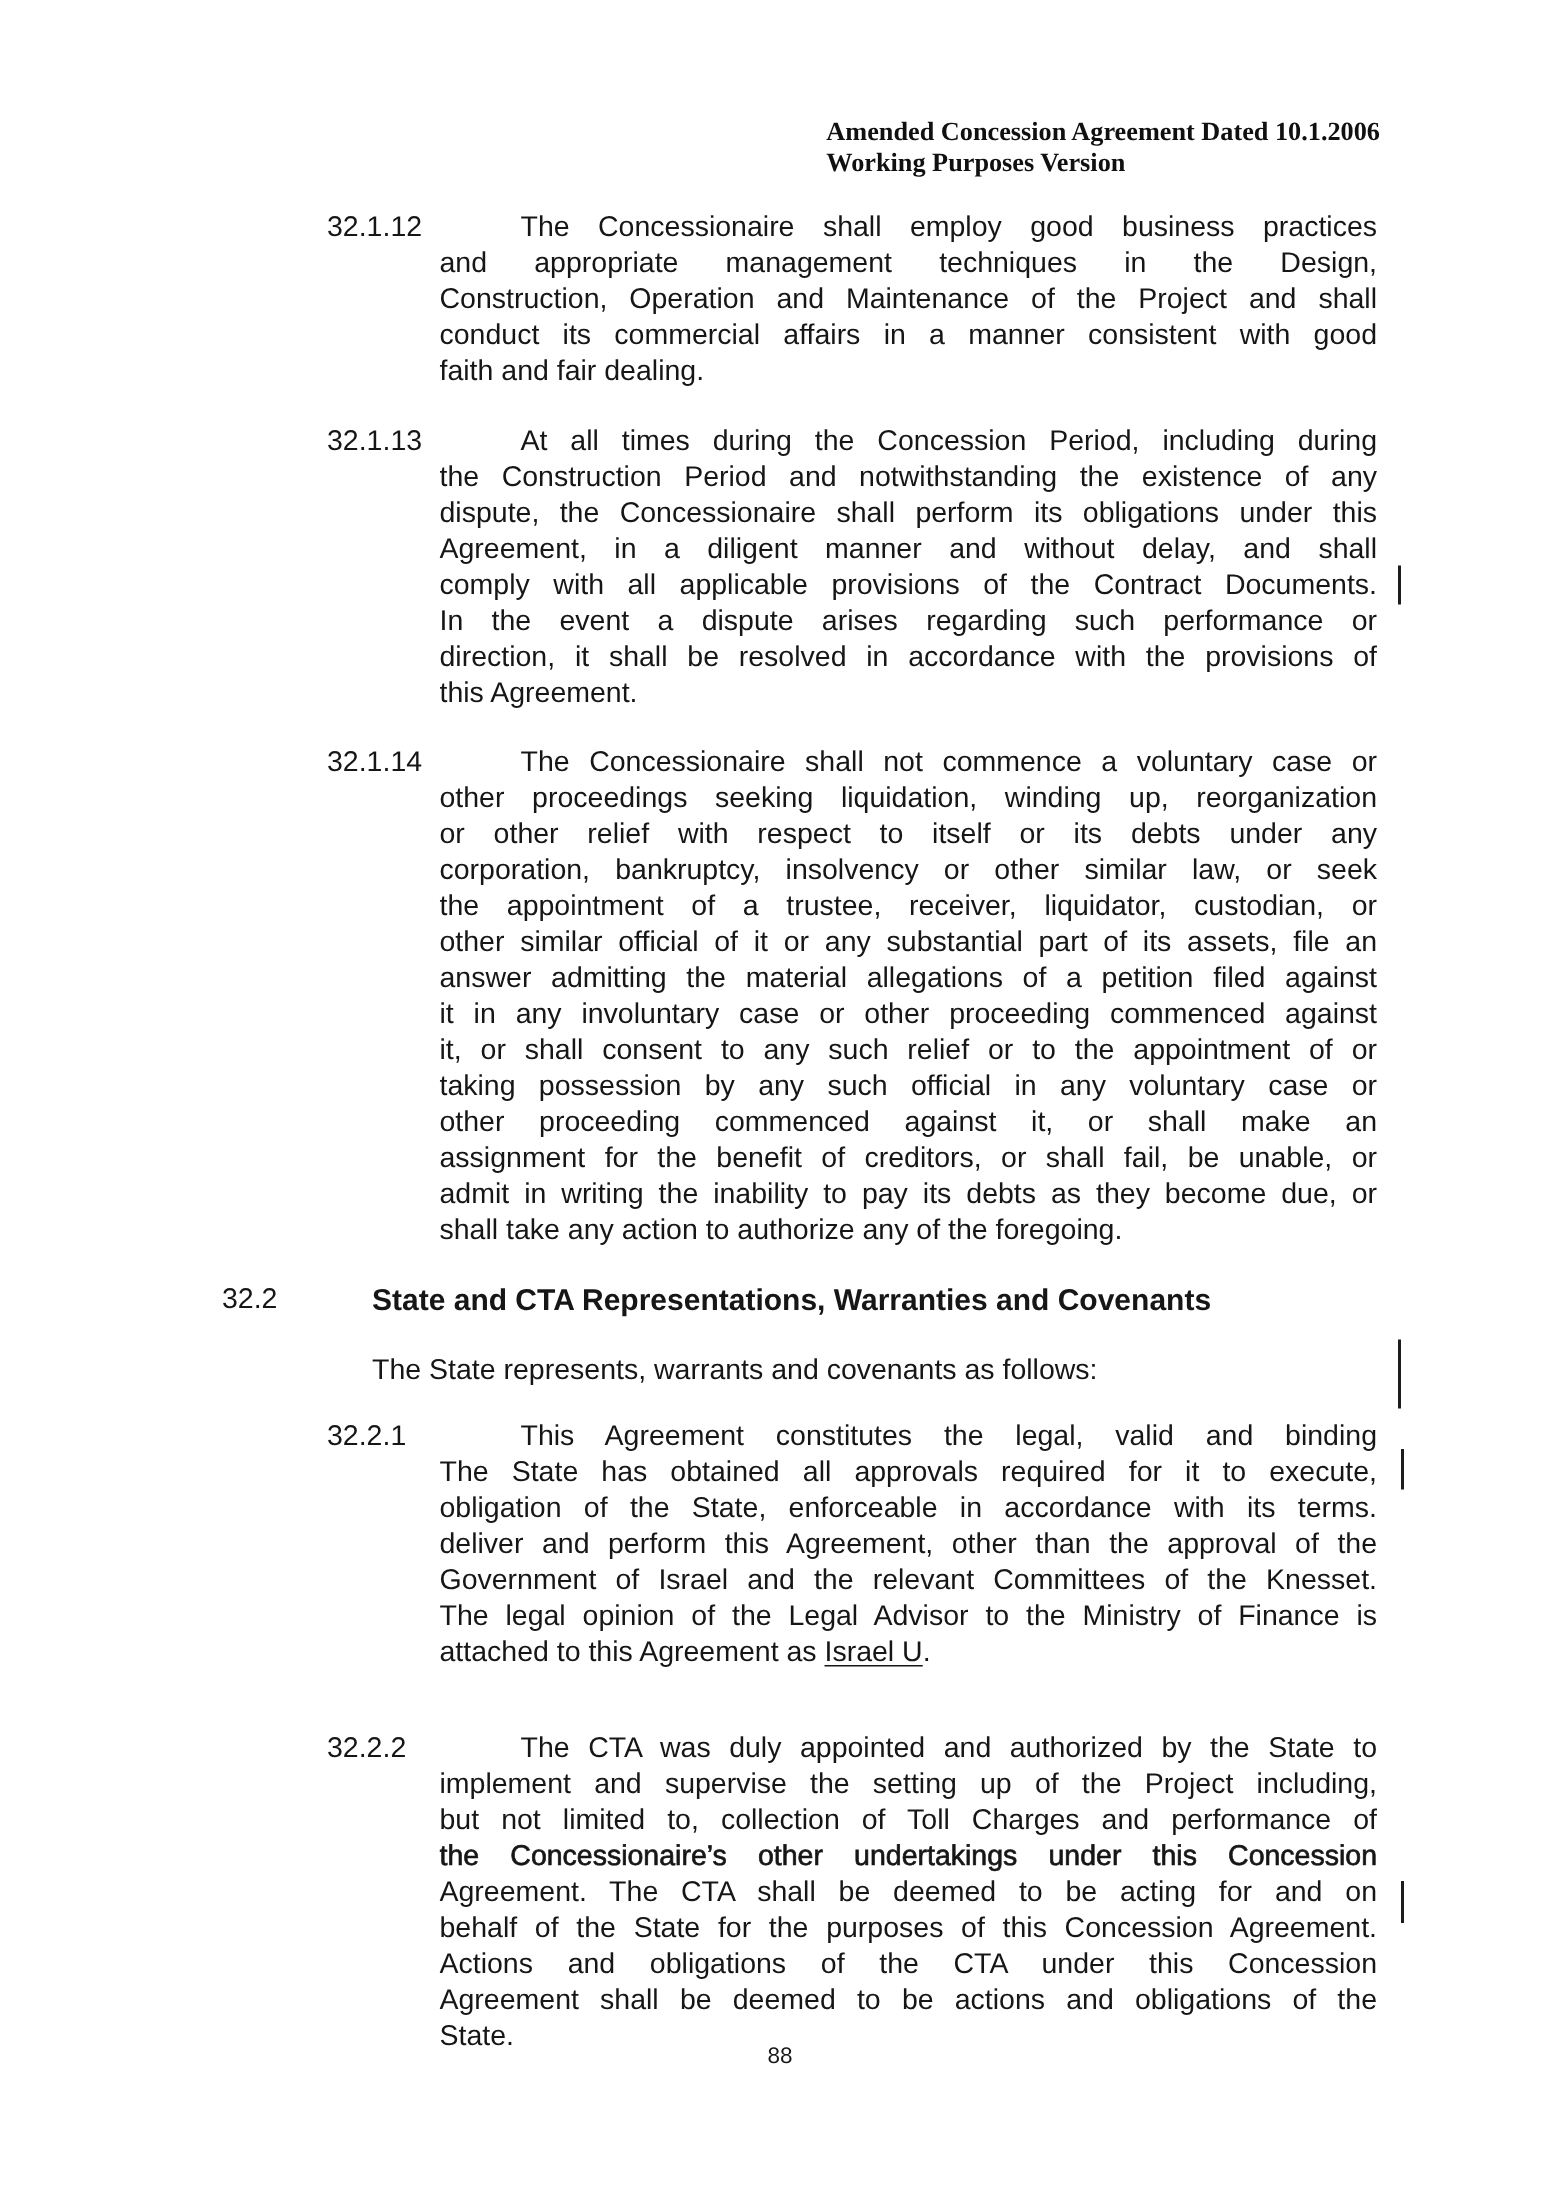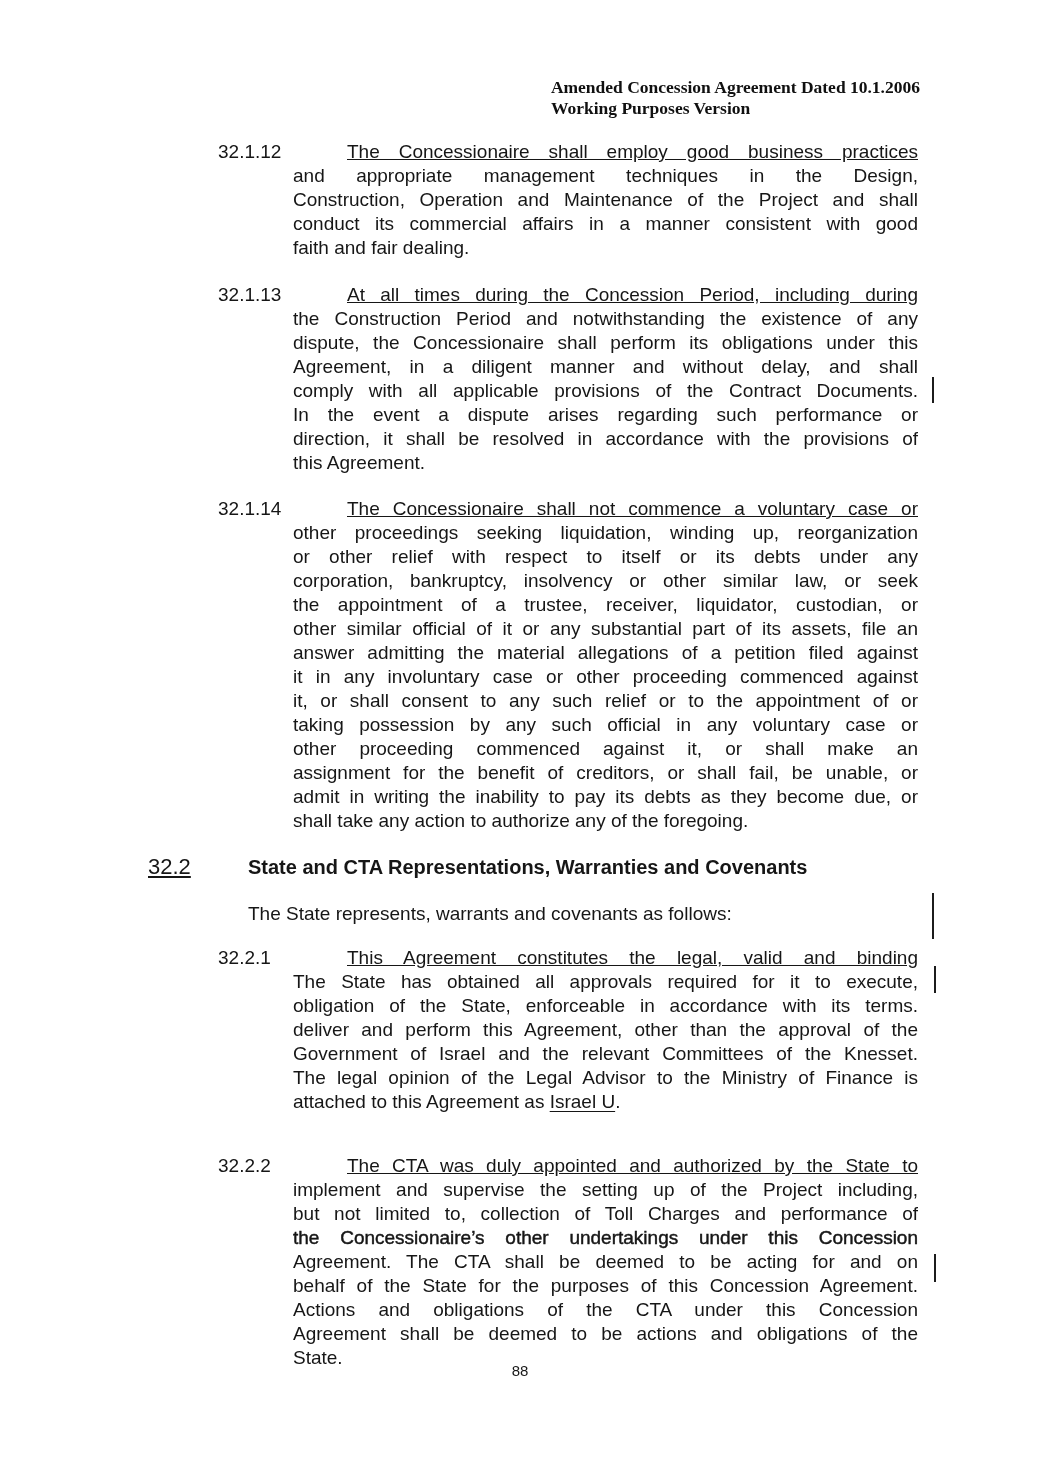--- a/index.html
+++ b/index.html
@@ -44,41 +44,40 @@
   }
   .line {
     font-size: 19px;
     line-height: 24px;
     height: 24px;
     overflow: hidden;
     text-align: justify;
     text-align-last: justify;
     -moz-text-align-last: justify;
   }
-  .line.first { text-indent: 54px; text-decoration: underline; }
+  .line.first { text-indent: 54px; }
   .line.last { text-align-last: left; -moz-text-align-last: left; }
   .line.heavy { -webkit-text-stroke: 0.45px currentColor; }
   .underline-ref { text-decoration: underline; text-underline-offset: 3px; }
   .mb23 { margin-bottom: 23px; }
   .mb22 { margin-bottom: 22px; }
   .mb24 { margin-bottom: 40px; }
   .mb20 { margin-bottom: 20px; }
   .section-heading {
     position: relative;
     margin-left: 248px;
     width: 672px;
     font-weight: 700;
     font-size: 20px;
     line-height: 24px;
   }
   .section-heading .clause-num {
     left: -100px;
     font-weight: 400;
-    font-size: 22px;
-    text-decoration: underline;
+    font-size: 19px;
   }
   .intro-line {
     margin-left: 248px;
     width: 672px;
     font-size: 19px;
     line-height: 24px;
   }
   .change-bar {
     position: absolute;
     width: 2px;

